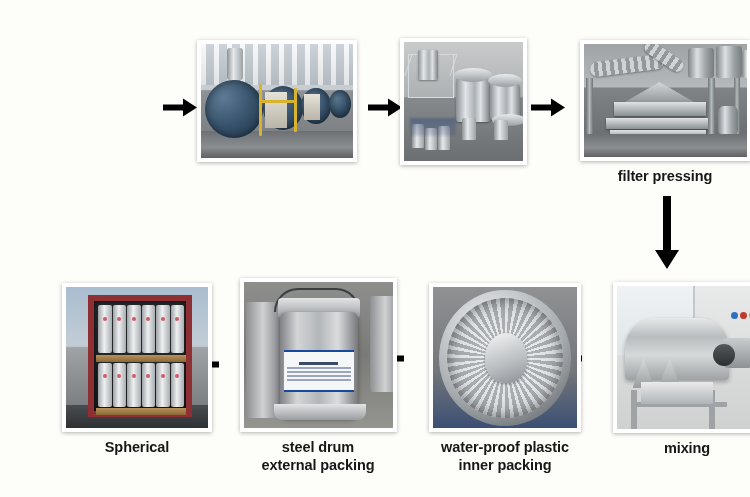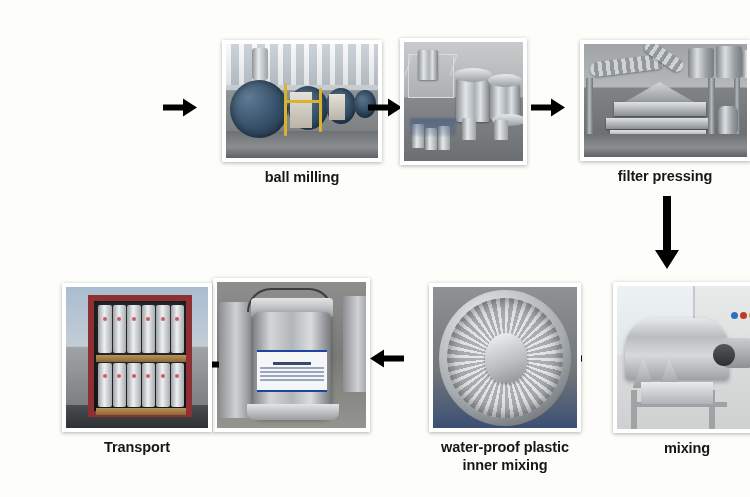--- a/index.html
+++ b/index.html
@@ -282,21 +282,20 @@
         <div class="mill-drum" style="left:100px; top:44px; width:30px; height:36px;"></div>
         <div class="mill-drum" style="left:128px; top:46px; width:22px; height:28px;"></div>
         <div class="mill-cloth" style="left:64px; top:48px; width:22px; height:36px;"></div>
         <div class="mill-cloth" style="left:103px; top:50px; width:16px; height:26px;"></div>
         <div class="mill-yellow" style="left:58px; top:40px; width:3px; height:52px;"></div>
         <div class="mill-yellow" style="left:58px; top:56px; width:36px; height:3px;"></div>
         <div class="mill-yellow" style="left:93px; top:44px; width:3px; height:44px;"></div>
         <div class="scr-can" style="left:26px; top:4px; width:16px; height:32px; border-radius:3px;"></div>
       </div>
     </div>
-    <div class="caption">ball milling</div>
   </div>
 
   <div class="arrow" style="left:368px; top:98px;">
     <svg width="34" height="19" viewBox="0 0 34 19">
       <path d="M0 6.5 L20 6.5 L20 0.5 L34 9.5 L20 18.5 L20 12.5 L0 12.5 Z" fill="#000000"></path>
     </svg>
   </div>
 
   <div class="step" style="left:400px; top:38px;">
     <div class="photo" style="width:127px; height:127px;">
@@ -385,21 +384,21 @@
 
   <div class="step" style="left:400px; top:283px;">
     <div class="photo" style="width:152px; height:149px;">
       <div class="scene sc-bag">
         <div class="bag-rim" style="left:6px;  top:3px;  width:132px; height:136px;"></div>
         <div class="bag-inner" style="left:14px; top:11px; width:116px; height:120px;"></div>
         <div class="bag-knot" style="left:52px; top:46px; width:42px; height:50px;"></div>
       </div>
     </div>
     <div class="caption">water-proof plastic
-inner mixing</div>
+inner packing</div>
   </div>
 
   <div class="arrow" style="left:370px; top:349px;">
     <svg width="34" height="19" viewBox="0 0 34 19">
       <path d="M34 6.5 L14 6.5 L14 0.5 L0 9.5 L14 18.5 L14 12.5 L34 12.5 Z" fill="#000000"></path>
     </svg>
   </div>
 
   <div class="step" style="left:213px; top:278px;">
     <div class="photo" style="width:157px; height:154px;">
@@ -412,20 +411,22 @@
         <div class="drm-label" style="left:40px; top:68px; width:70px; height:42px;">
           <span class="t"></span>
           <span></span>
           <span></span>
           <span></span>
           <span></span>
         </div>
         <div class="drm-lid" style="left:30px; top:122px; width:92px; height:16px; border-radius:0 0 8px 8px;"></div>
       </div>
     </div>
+    <div class="caption">steel drum
+external packing</div>
   </div>
 
   <div class="arrow" style="left:185px; top:355px;">
     <svg width="34" height="19" viewBox="0 0 34 19">
       <path d="M34 6.5 L14 6.5 L14 0.5 L0 9.5 L14 18.5 L14 12.5 L34 12.5 Z" fill="#000000"></path>
     </svg>
   </div>
 
   <div class="step" style="left:32px; top:283px;">
     <div class="photo" style="width:150px; height:149px;">
@@ -446,16 +447,16 @@
             <div class="tr-drum"></div>
             <div class="tr-drum"></div>
             <div class="tr-drum"></div>
             <div class="tr-drum"></div>
             <div class="tr-drum"></div>
           </div>
           <div class="tr-pallet" style="left:2px; top:107px; width:90px; height:7px;"></div>
         </div>
       </div>
     </div>
-    <div class="caption">Transport</div>
+    <div class="caption">Spherical</div>
   </div>
 
 </div>
 
 </body></html>

